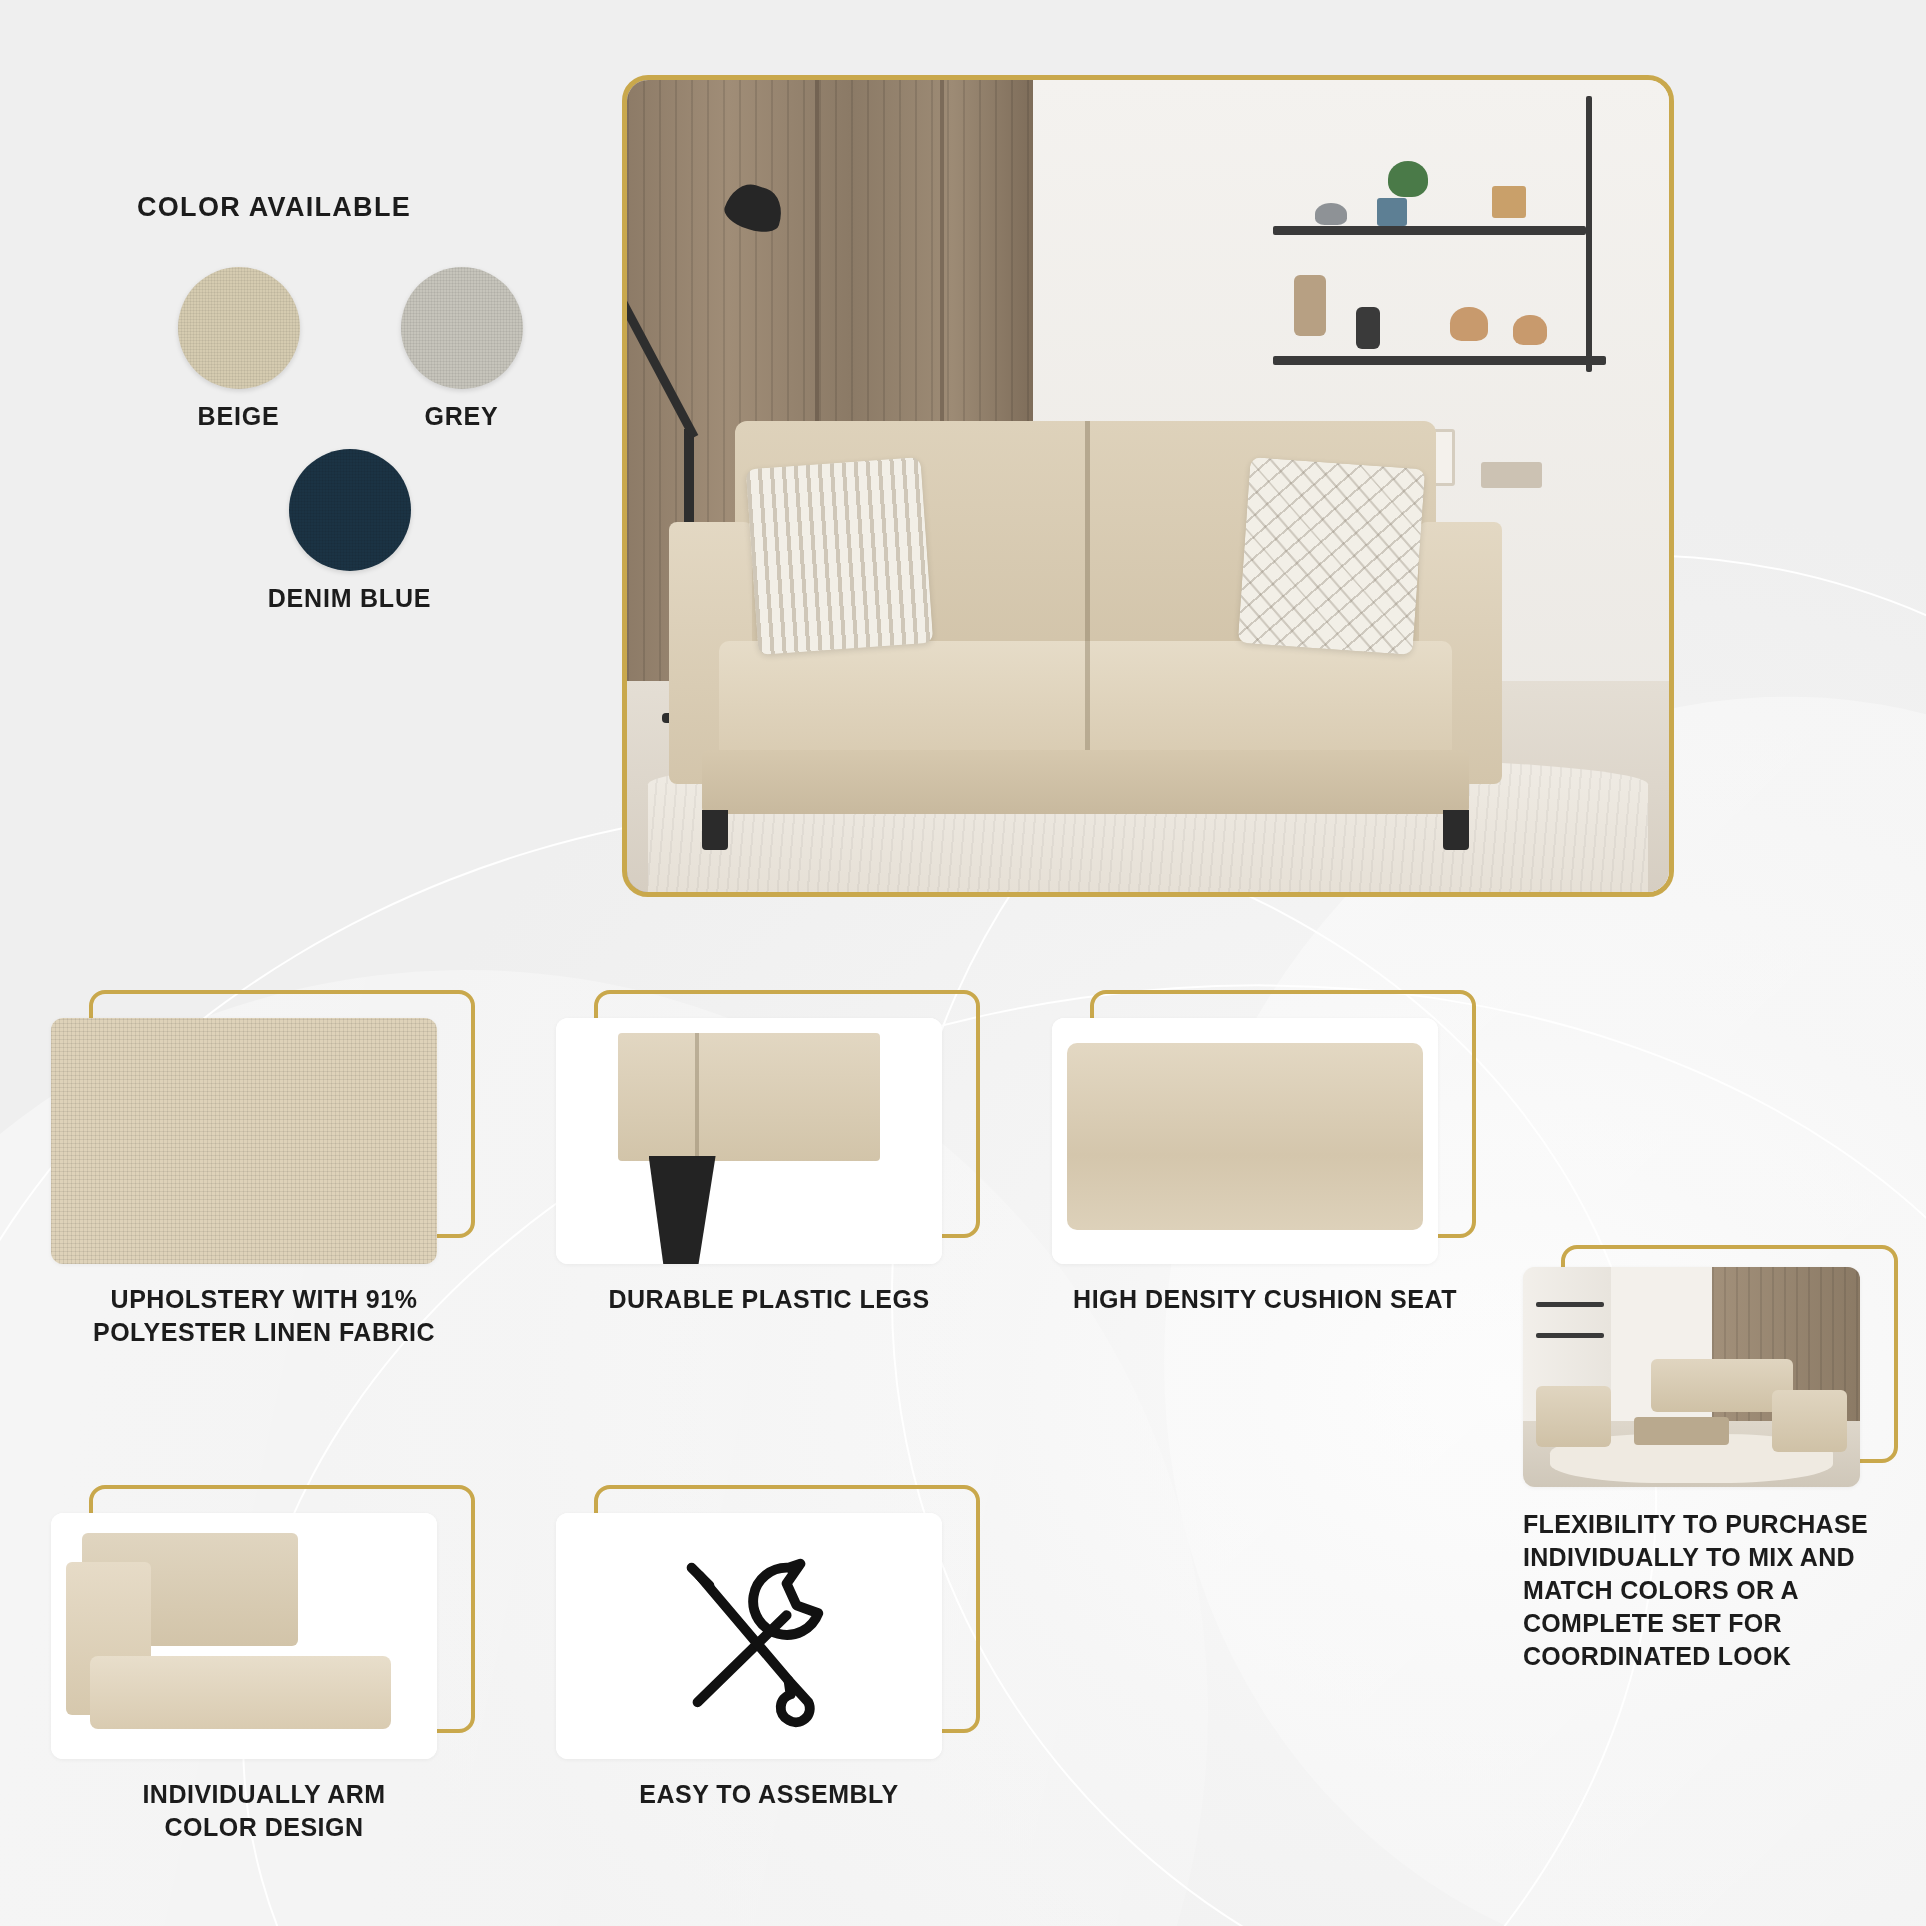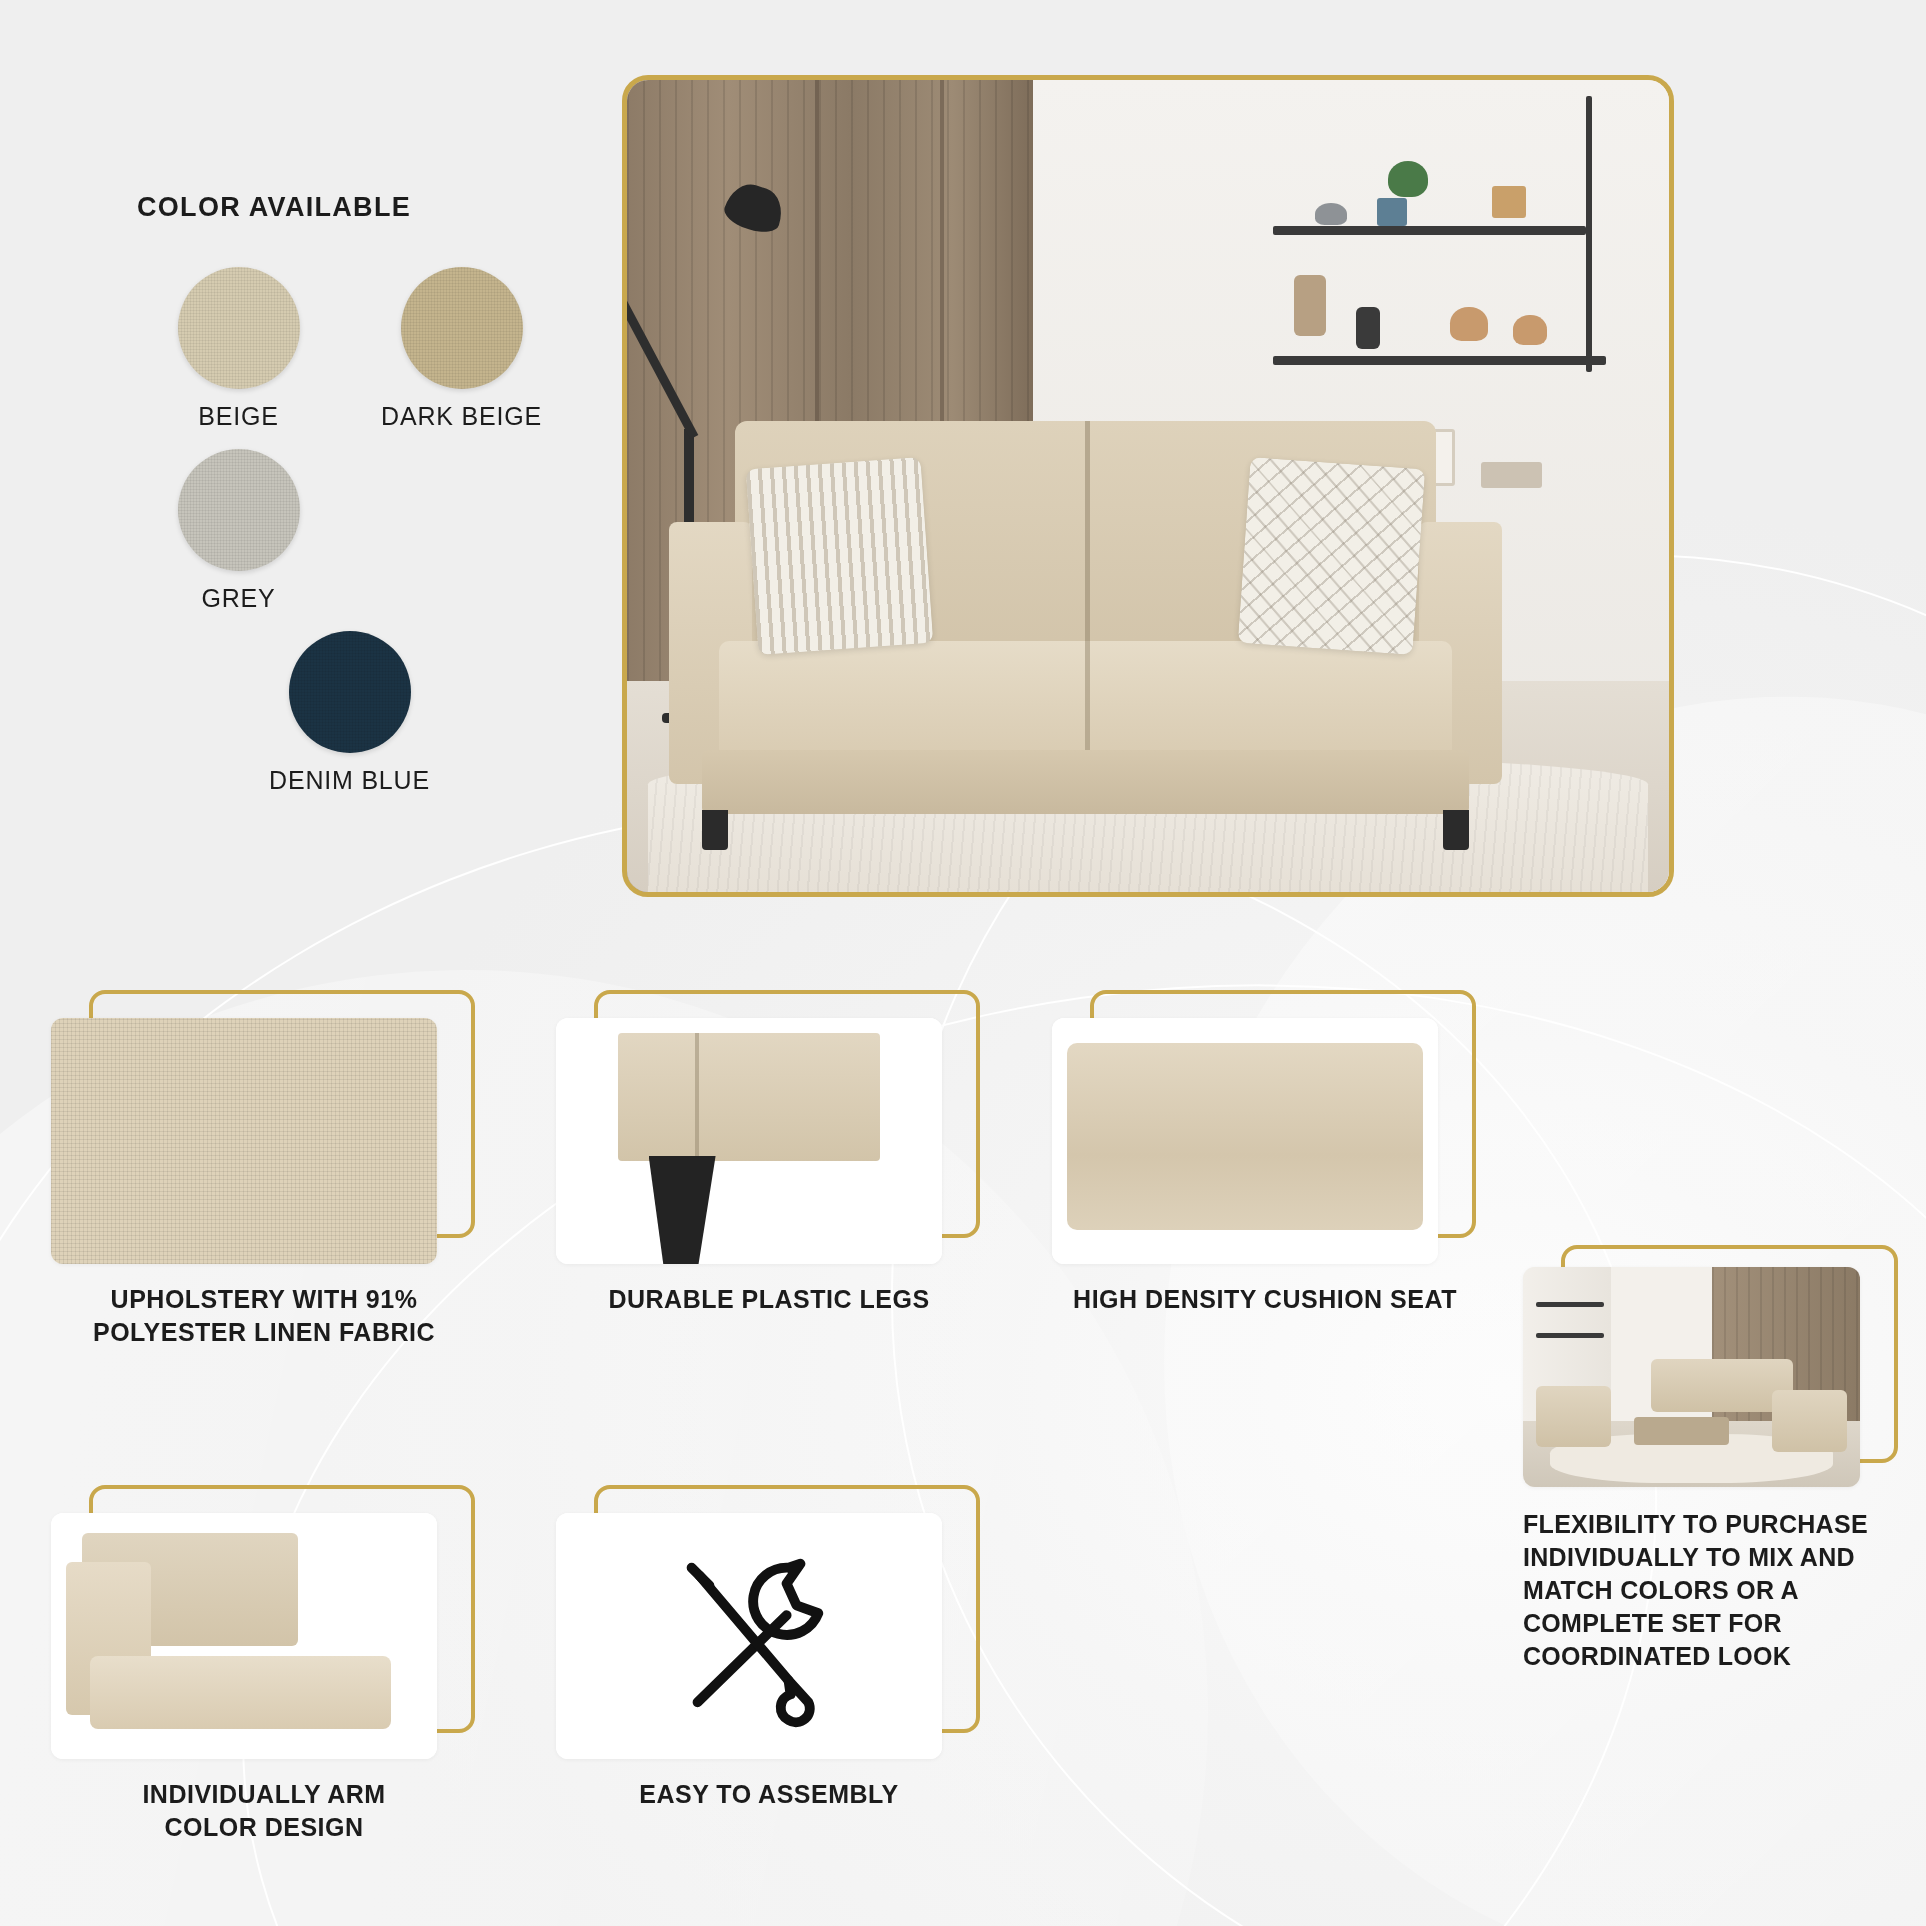--- a/index.html
+++ b/index.html
@@ -69,21 +69,21 @@
   .swatch-circle::after {
     content: "";
     position: absolute; inset: 0;
     background-image:
       repeating-linear-gradient(0deg, rgba(0,0,0,0.055) 0 1px, transparent 1px 3px),
       repeating-linear-gradient(90deg, rgba(0,0,0,0.055) 0 1px, transparent 1px 3px);
   }
   .swatch-label {
     margin-top: 13px;
     font-size: 25px;
-    font-weight: normal;
+    font-weight: bold;
     letter-spacing: 0.8px;
     color: #1c1c1c;
     text-align: center;
   }
 
   
   .hero {
     position: absolute;
     left: 622px; top: 75px;
     width: 1052px; height: 822px;
@@ -287,24 +287,20 @@
 
   <div class="colors-block">
     <div class="colors-title">COLOR AVAILABLE</div>
     <div class="swatch-grid">
 
       <div class="swatch-cell">
         <div class="swatch-circle" style="background:#d5cbb0;"></div>
         <div class="swatch-label">BEIGE</div>
       </div>
 
-      <div class="swatch-cell">
-        <div class="swatch-circle" style="background:#c4b48d;"></div>
-        <div class="swatch-label">DARK BEIGE</div>
-      </div>
 
       <div class="swatch-cell">
         <div class="swatch-circle" style="background:#c6c4bb;"></div>
         <div class="swatch-label">GREY</div>
       </div>
 
 
       <div class="swatch-cell center-row">
         <div class="swatch-circle" style="background:#1b3344;"></div>
         <div class="swatch-label">DENIM BLUE</div>

